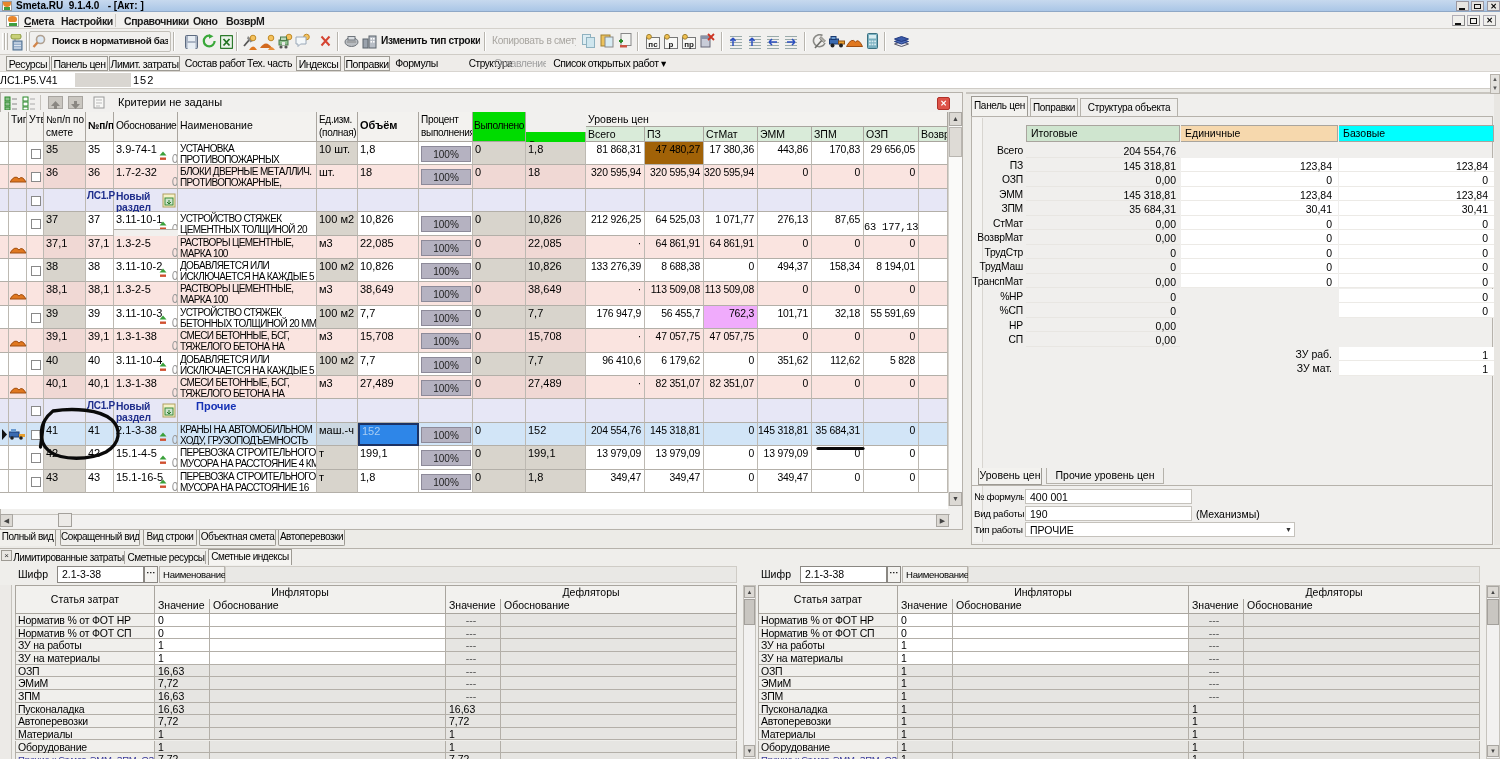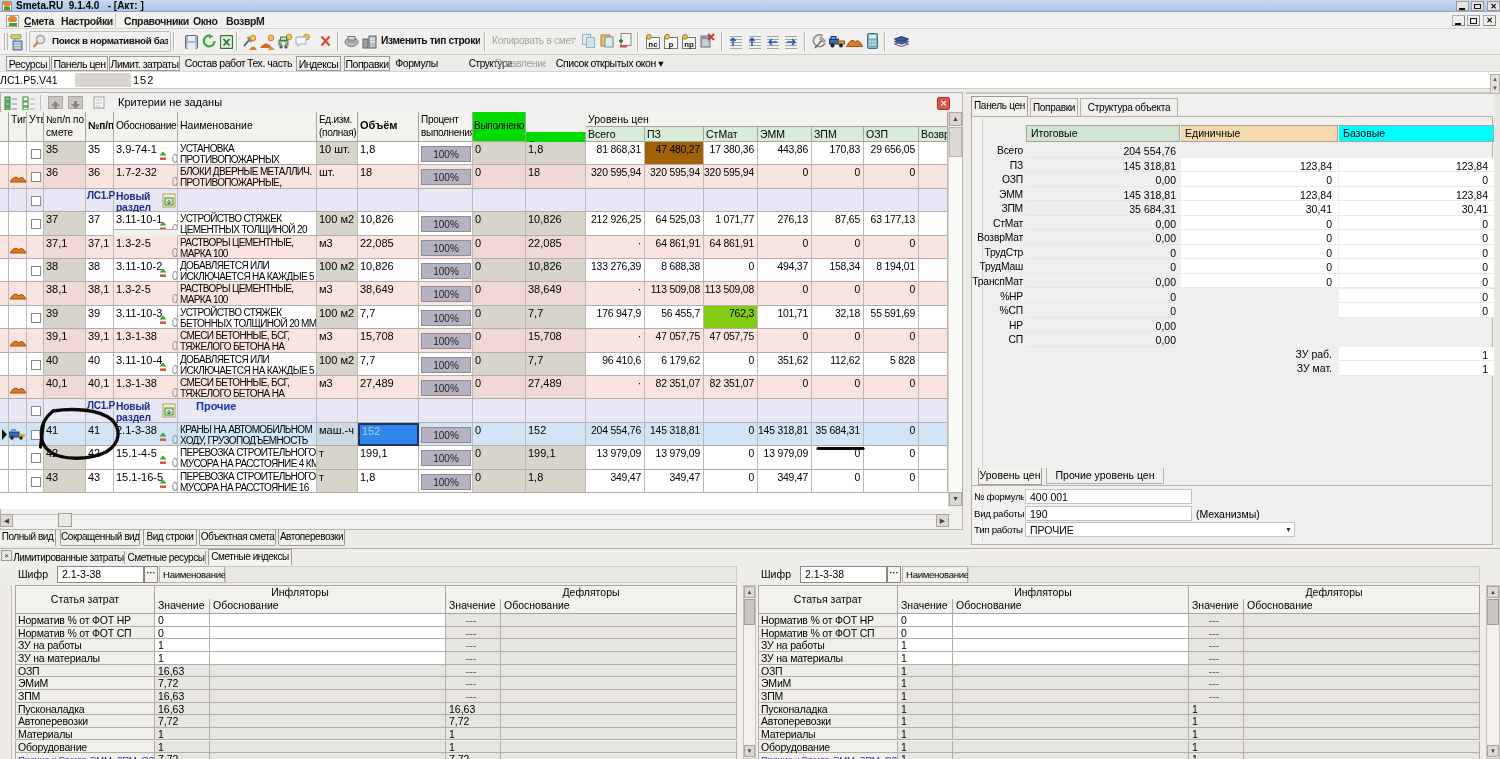--- a/index.html
+++ b/index.html
@@ -197,21 +197,21 @@
 <div style="left:6px;top:56px;width:44px;height:15px;border:1px solid #9d9a93;background:#f3f2ef;font-size:10.5px;line-height:15px;text-align:center;white-space:nowrap;overflow:hidden;letter-spacing:-0.45px;">Ресурсы</div>
 <div style="left:51px;top:56px;width:57px;height:15px;border:1px solid #9d9a93;background:#f3f2ef;font-size:10.5px;line-height:15px;text-align:center;white-space:nowrap;overflow:hidden;letter-spacing:-0.45px;">Панель цен</div>
 <div style="left:109px;top:56px;width:71px;height:15px;border:1px solid #9d9a93;background:#f3f2ef;font-size:10.5px;line-height:15px;text-align:center;white-space:nowrap;overflow:hidden;letter-spacing:-0.45px;">Лимит. затраты</div>
 <div style="left:184px;top:56px;width:62px;height:15px;font-size:10.5px;line-height:15px;text-align:center;white-space:nowrap;overflow:hidden;letter-spacing:-0.45px;">Состав работ</div>
 <div style="left:247px;top:56px;width:45px;height:15px;font-size:10.5px;line-height:15px;text-align:center;white-space:nowrap;overflow:hidden;letter-spacing:-0.45px;">Тех. часть</div>
 <div style="left:296px;top:56px;width:45px;height:15px;border:1px solid #9d9a93;background:#f3f2ef;font-size:10.5px;line-height:15px;text-align:center;white-space:nowrap;overflow:hidden;letter-spacing:-0.45px;">Индексы</div>
 <div style="left:344px;top:56px;width:46px;height:15px;border:1px solid #9d9a93;background:#f3f2ef;font-size:10.5px;line-height:15px;text-align:center;white-space:nowrap;overflow:hidden;letter-spacing:-0.45px;">Поправки</div>
 <div style="left:394px;top:56px;width:45px;height:15px;font-size:10.5px;line-height:15px;text-align:center;white-space:nowrap;overflow:hidden;letter-spacing:-0.45px;">Формулы</div>
 <div style="left:467px;top:56px;width:47px;height:15px;font-size:10px;line-height:15px;text-align:center;white-space:nowrap;overflow:hidden;letter-spacing:-0.45px;">Структура</div>
 <div style="left:494px;top:56px;width:52px;height:15px;color:#a0a0a0;font-size:10.5px;line-height:15px;text-align:center;white-space:nowrap;overflow:hidden;letter-spacing:-0.45px;">Оглавление</div>
-<div style="left:553px;top:56px;width:113px;height:15px;font-size:10.5px;line-height:15px;text-align:center;white-space:nowrap;overflow:hidden;letter-spacing:-0.45px;">Список открытых окон ▾</div>
+<div style="left:553px;top:56px;width:113px;height:15px;font-size:10.5px;line-height:15px;text-align:center;white-space:nowrap;overflow:hidden;letter-spacing:-0.45px;">Список открытых работ ▾</div>
 <div style="left:0px;top:72px;width:1500px;height:17px;background:#fff;border-bottom:1px solid #cfccc6;"></div>
 <div style="left:0px;top:74px;width:70px;height:13px;font-size:10.5px;line-height:13px;">ЛС1.P5.V41</div>
 <div style="left:75px;top:73px;width:56px;height:14px;background:#d9d6d1;"></div>
 <div style="left:133px;top:74px;width:60px;height:13px;font-size:11px;line-height:13px;letter-spacing:1px;">152</div>
 <div style="left:0px;top:89px;width:1500px;height:3px;background:#ecebe7;"></div>
 <div style="left:0px;top:92px;width:963px;height:438px;background:#f1f0ee;border:1px solid #b6b2ab;"></div>
 <div style="left:4px;top:96px;width:14px;height:14px;"><svg width="14" height="14" viewBox="0 0 14 14">
       <g stroke="#2a8a2a" fill="#8fc08f">
         <rect x="1" y="1" width="5" height="4"></rect>
         <rect x="1" y="6" width="5" height="4"></rect>
@@ -459,21 +459,21 @@
 <div style="left:704px;top:212.20000000000002px;width:54px;height:23.4px;background:#ffffff;border-right:1px solid #bdb9b2;border-bottom:1px solid #b3afa8;overflow:hidden;">
     <div style="position:static;font-size:10.4px;line-height:11px;padding:2px 3px 0 0;text-align:right;white-space:nowrap;letter-spacing:-0.2px;">1&nbsp;071,77</div>
   </div>
 <div style="left:758px;top:212.20000000000002px;width:54px;height:23.4px;background:#ffffff;border-right:1px solid #bdb9b2;border-bottom:1px solid #b3afa8;overflow:hidden;">
     <div style="position:static;font-size:10.4px;line-height:11px;padding:2px 3px 0 0;text-align:right;white-space:nowrap;letter-spacing:-0.2px;">276,13</div>
   </div>
 <div style="left:812px;top:212.20000000000002px;width:52px;height:23.4px;background:#ffffff;border-right:1px solid #bdb9b2;border-bottom:1px solid #b3afa8;overflow:hidden;">
     <div style="position:static;font-size:10.4px;line-height:11px;padding:2px 3px 0 0;text-align:right;white-space:nowrap;letter-spacing:-0.2px;">87,65</div>
   </div>
 <div style="left:864px;top:212.20000000000002px;width:55px;height:23.4px;background:#ffffff;border-right:1px solid #bdb9b2;border-bottom:1px solid #b3afa8;overflow:hidden;">
-    <div style="position:static;font-size:10.4px;line-height:11px;padding:2px 3px 0 0;text-align:right;white-space:nowrap;letter-spacing:-0.2px;">63&nbsp;177,13</div>
+    <div style="position:static;font-size:10.4px;line-height:11px;padding:10px 3px 0 0;text-align:right;white-space:nowrap;letter-spacing:-0.2px;font-family:Liberation Mono, monospace;">63&nbsp;177,13</div>
   </div>
 <div style="left:919px;top:212.20000000000002px;width:29px;height:23.4px;background:#ffffff;border-right:1px solid #bdb9b2;border-bottom:1px solid #b3afa8;overflow:hidden;"></div>
 <div style="left:31px;top:219.20000000000002px;width:10px;height:10px;background:#fff;border:1px solid #898989;"></div>
 <div style="left:0px;top:235.60000000000002px;width:9px;height:23.4px;background:#fae4e0;border-right:1px solid #bdb9b2;border-bottom:1px solid #b3afa8;overflow:hidden;"></div>
 <div style="left:9px;top:235.60000000000002px;width:18px;height:23.4px;background:#fae4e0;border-right:1px solid #bdb9b2;border-bottom:1px solid #b3afa8;overflow:hidden;"></div>
 <div style="left:27px;top:235.60000000000002px;width:17px;height:23.4px;background:#fae4e0;border-right:1px solid #bdb9b2;border-bottom:1px solid #b3afa8;overflow:hidden;"></div>
 <div style="left:44px;top:235.60000000000002px;width:42px;height:23.4px;background:#f0d8d4;border-right:1px solid #bdb9b2;border-bottom:1px solid #b3afa8;overflow:hidden;">
     <div style="position:static;font-size:11px;line-height:11px;padding:2px 0 0 2px;">37,1</div>
   </div>
 <div style="left:86px;top:235.60000000000002px;width:28px;height:23.4px;background:#fae4e0;border-right:1px solid #bdb9b2;border-bottom:1px solid #b3afa8;overflow:hidden;">
@@ -681,21 +681,21 @@
   </div>
 <div style="left:526px;top:305.79999999999995px;width:60px;height:23.4px;background:#d8d4cc;border-right:1px solid #bdb9b2;border-bottom:1px solid #b3afa8;overflow:hidden;">
     <div style="position:static;font-size:11px;line-height:11px;padding:2px 0 0 2px;">7,7</div>
   </div>
 <div style="left:586px;top:305.79999999999995px;width:59px;height:23.4px;background:#ffffff;border-right:1px solid #bdb9b2;border-bottom:1px solid #b3afa8;overflow:hidden;">
     <div style="position:static;font-size:10.4px;line-height:11px;padding:2px 3px 0 0;text-align:right;white-space:nowrap;letter-spacing:-0.2px;">176&nbsp;947,9</div>
   </div>
 <div style="left:645px;top:305.79999999999995px;width:59px;height:23.4px;background:#ffffff;border-right:1px solid #bdb9b2;border-bottom:1px solid #b3afa8;overflow:hidden;">
     <div style="position:static;font-size:10.4px;line-height:11px;padding:2px 3px 0 0;text-align:right;white-space:nowrap;letter-spacing:-0.2px;">56&nbsp;455,7</div>
   </div>
-<div style="left:704px;top:305.79999999999995px;width:54px;height:23.4px;background:#84cc16;border-right:1px solid #bdb9b2;border-bottom:1px solid #b3afa8;overflow:hidden;">
+<div style="left:704px;top:305.79999999999995px;width:54px;height:23.4px;background:#f0abfc;border-right:1px solid #bdb9b2;border-bottom:1px solid #b3afa8;overflow:hidden;">
     <div style="position:static;font-size:10.4px;line-height:11px;padding:2px 3px 0 0;text-align:right;white-space:nowrap;letter-spacing:-0.2px;">762,3</div>
   </div>
 <div style="left:758px;top:305.79999999999995px;width:54px;height:23.4px;background:#ffffff;border-right:1px solid #bdb9b2;border-bottom:1px solid #b3afa8;overflow:hidden;">
     <div style="position:static;font-size:10.4px;line-height:11px;padding:2px 3px 0 0;text-align:right;white-space:nowrap;letter-spacing:-0.2px;">101,71</div>
   </div>
 <div style="left:812px;top:305.79999999999995px;width:52px;height:23.4px;background:#ffffff;border-right:1px solid #bdb9b2;border-bottom:1px solid #b3afa8;overflow:hidden;">
     <div style="position:static;font-size:10.4px;line-height:11px;padding:2px 3px 0 0;text-align:right;white-space:nowrap;letter-spacing:-0.2px;">32,18</div>
   </div>
 <div style="left:864px;top:305.79999999999995px;width:55px;height:23.4px;background:#ffffff;border-right:1px solid #bdb9b2;border-bottom:1px solid #b3afa8;overflow:hidden;">
     <div style="position:static;font-size:10.4px;line-height:11px;padding:2px 3px 0 0;text-align:right;white-space:nowrap;letter-spacing:-0.2px;">55&nbsp;591,69</div>

